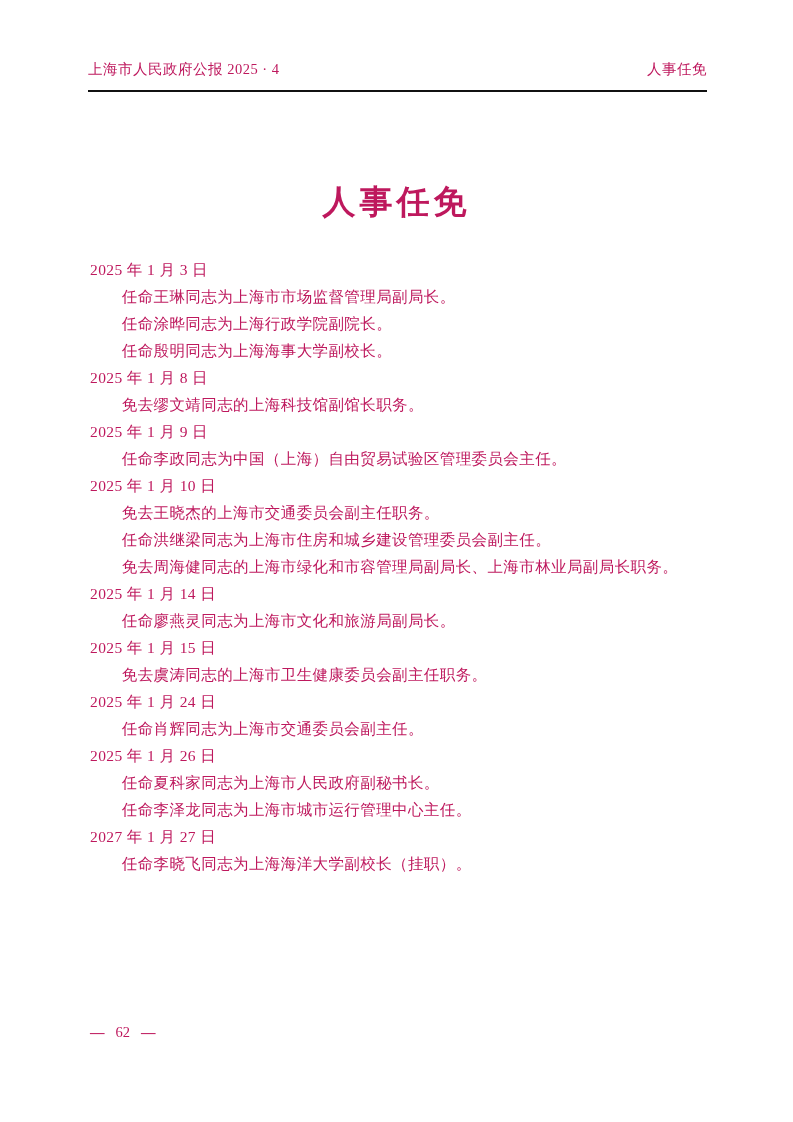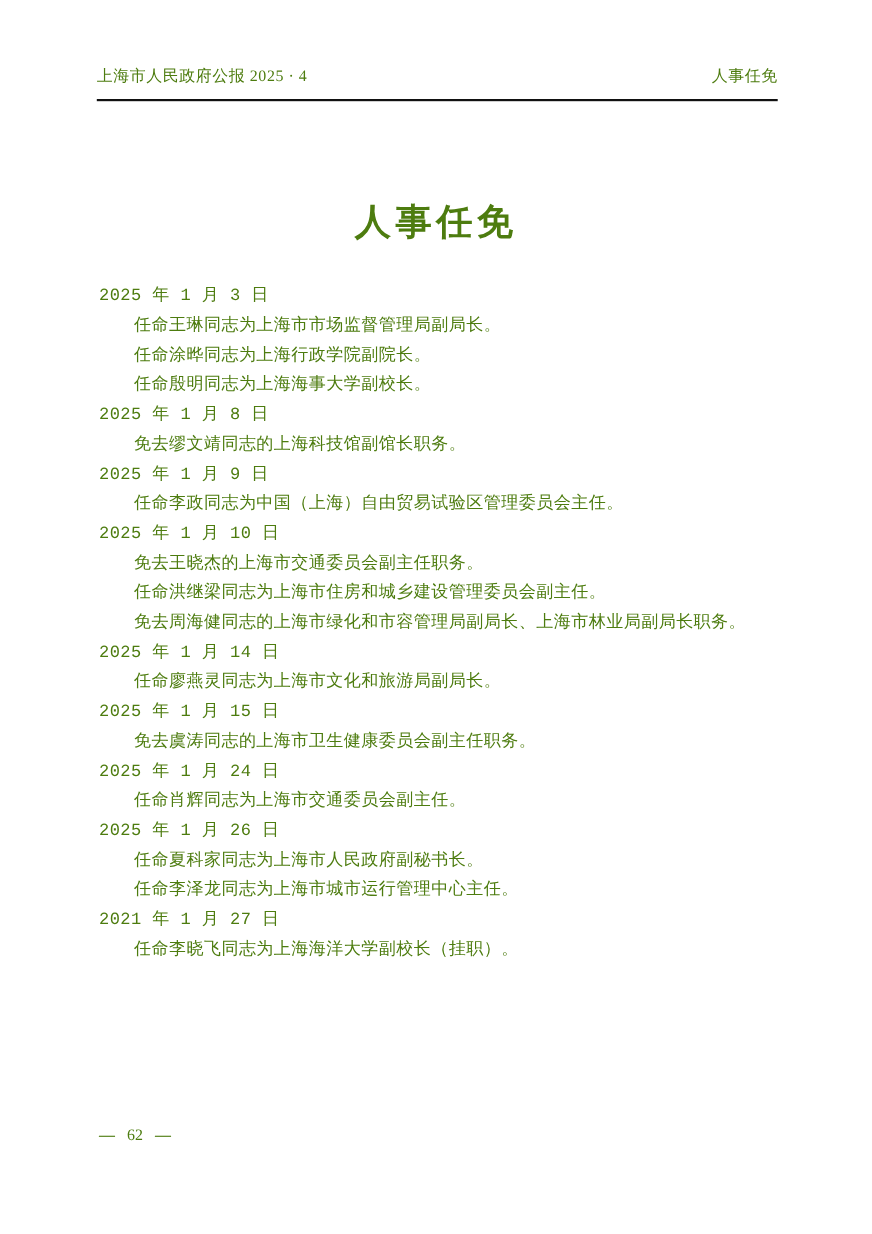--- a/index.html
+++ b/index.html
@@ -6,21 +6,21 @@
     margin: 0;
     padding: 0;
     background: #ffffff;
   }
   .page {
     position: relative;
     width: 793px;
     height: 1122px;
     background: #ffffff;
     font-family: "Liberation Serif", "DejaVu Serif", serif;
-    color: #4d7c0f;
+    color: #be185d;
     overflow: hidden;
   }
   .header {
     position: absolute;
     top: 60px;
     left: 88px;
     right: 86px;
     display: flex;
     justify-content: space-between;
     align-items: flex-end;
@@ -45,21 +45,20 @@
     top: 256px;
     left: 90px;
     right: 80px;
     font-size: 15.5px;
     letter-spacing: 0.4px;
   }
   .line {
     height: 27px;
     line-height: 27px;
     white-space: nowrap;
-    font-family: Liberation Mono, monospace;
   }
   .item-line {
     text-indent: 2.05em;
   }
   .footer {
     position: absolute;
     top: 1024px;
     left: 90px;
     display: flex;
     align-items: center;
@@ -98,21 +97,21 @@
       <div class="line item-line">免去周海健同志的上海市绿化和市容管理局副局长、上海市林业局副局长职务。</div>
       <div class="line date-line">2025 年 1 月 14 日</div>
       <div class="line item-line">任命廖燕灵同志为上海市文化和旅游局副局长。</div>
       <div class="line date-line">2025 年 1 月 15 日</div>
       <div class="line item-line">免去虞涛同志的上海市卫生健康委员会副主任职务。</div>
       <div class="line date-line">2025 年 1 月 24 日</div>
       <div class="line item-line">任命肖辉同志为上海市交通委员会副主任。</div>
       <div class="line date-line">2025 年 1 月 26 日</div>
       <div class="line item-line">任命夏科家同志为上海市人民政府副秘书长。</div>
       <div class="line item-line">任命李泽龙同志为上海市城市运行管理中心主任。</div>
-      <div class="line date-line">2021 年 1 月 27 日</div>
+      <div class="line date-line">2027 年 1 月 27 日</div>
       <div class="line item-line">任命李晓飞同志为上海海洋大学副校长（挂职）。</div>
     </div>
 
   <div class="footer">
     <span class="dash">—</span>
     <span>62</span>
     <span class="dash">—</span>
   </div>
 
 </div>

